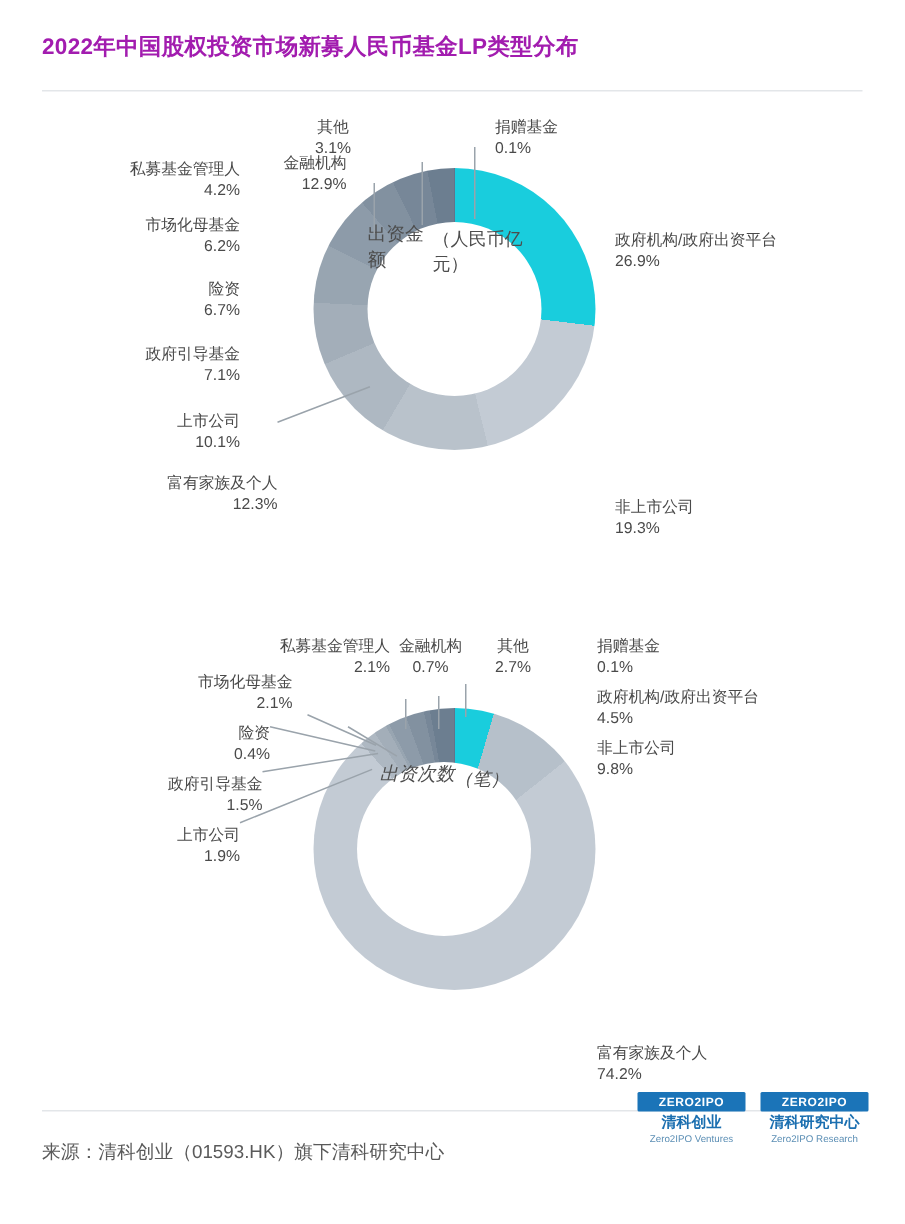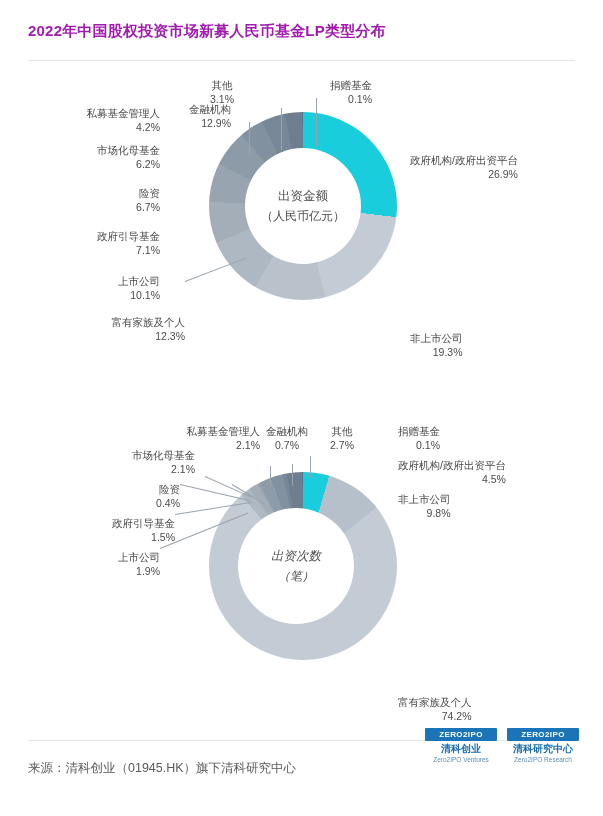--- a/index.html
+++ b/index.html
@@ -40,30 +40,30 @@
   }
   .logo .cn{font-size:10px;font-weight:bold;color:#1b6fb0;margin-top:2px;}
   .logo .en{font-size:6.5px;color:#5c8fb5;margin-top:1px;}
 
   .chart{position:absolute;}
   .donut{
     position:absolute;border-radius:50%;
   }
   .donut-hole{
     position:absolute;border-radius:50%;background:#ffffff;
-    display:flex;flex-direction:column;align-items:center;justify-content:center;
+    display:flex;flex-direction:row;justify-content:center;
   }
   .hole-l1{font-size:12.5px;color:#4d4d4d;}
   .hole-l2{font-size:12px;color:#4d4d4d;margin-top:3px;}
 
   .lbl{
     position:absolute;font-size:10.5px;color:#4a4a4a;line-height:1.35;white-space:nowrap;
   }
   .lbl .v{display:block;}
-  .lbl.right{text-align:right;}
+  .lbl.right{text-align:left;}
   .lbl.left{text-align:right;}
   .lead{position:absolute;background:#9aa3ab;}
 </style>
 </head>
 <body>
 
 <div class="title-bar">
   <div class="title-text">2022年中国股权投资市场新募人民币基金LP类型分布</div>
 </div>
 <div class="rule"></div>
@@ -228,21 +228,21 @@
     <span class="v">1.9%</span>
   </div>
 
   <div class="lbl right" style="left:398px;top:281px;">
     <span class="v">富有家族及个人</span>
     <span class="v">74.2%</span>
   </div>
 </div>
 
 <div class="footer-rule"></div>
-<div class="source">来源：清科创业（01945.HK）旗下清科研究中心</div>
+<div class="source">来源：清科创业（01593.HK）旗下清科研究中心</div>
 
 <div class="logos">
   <div class="logo">
     <div class="mark">ZERO2IPO</div>
     <div class="cn">清科创业</div>
     <div class="en">Zero2IPO Ventures</div>
   </div>
   <div class="logo">
     <div class="mark">ZERO2IPO</div>
     <div class="cn">清科研究中心</div>

